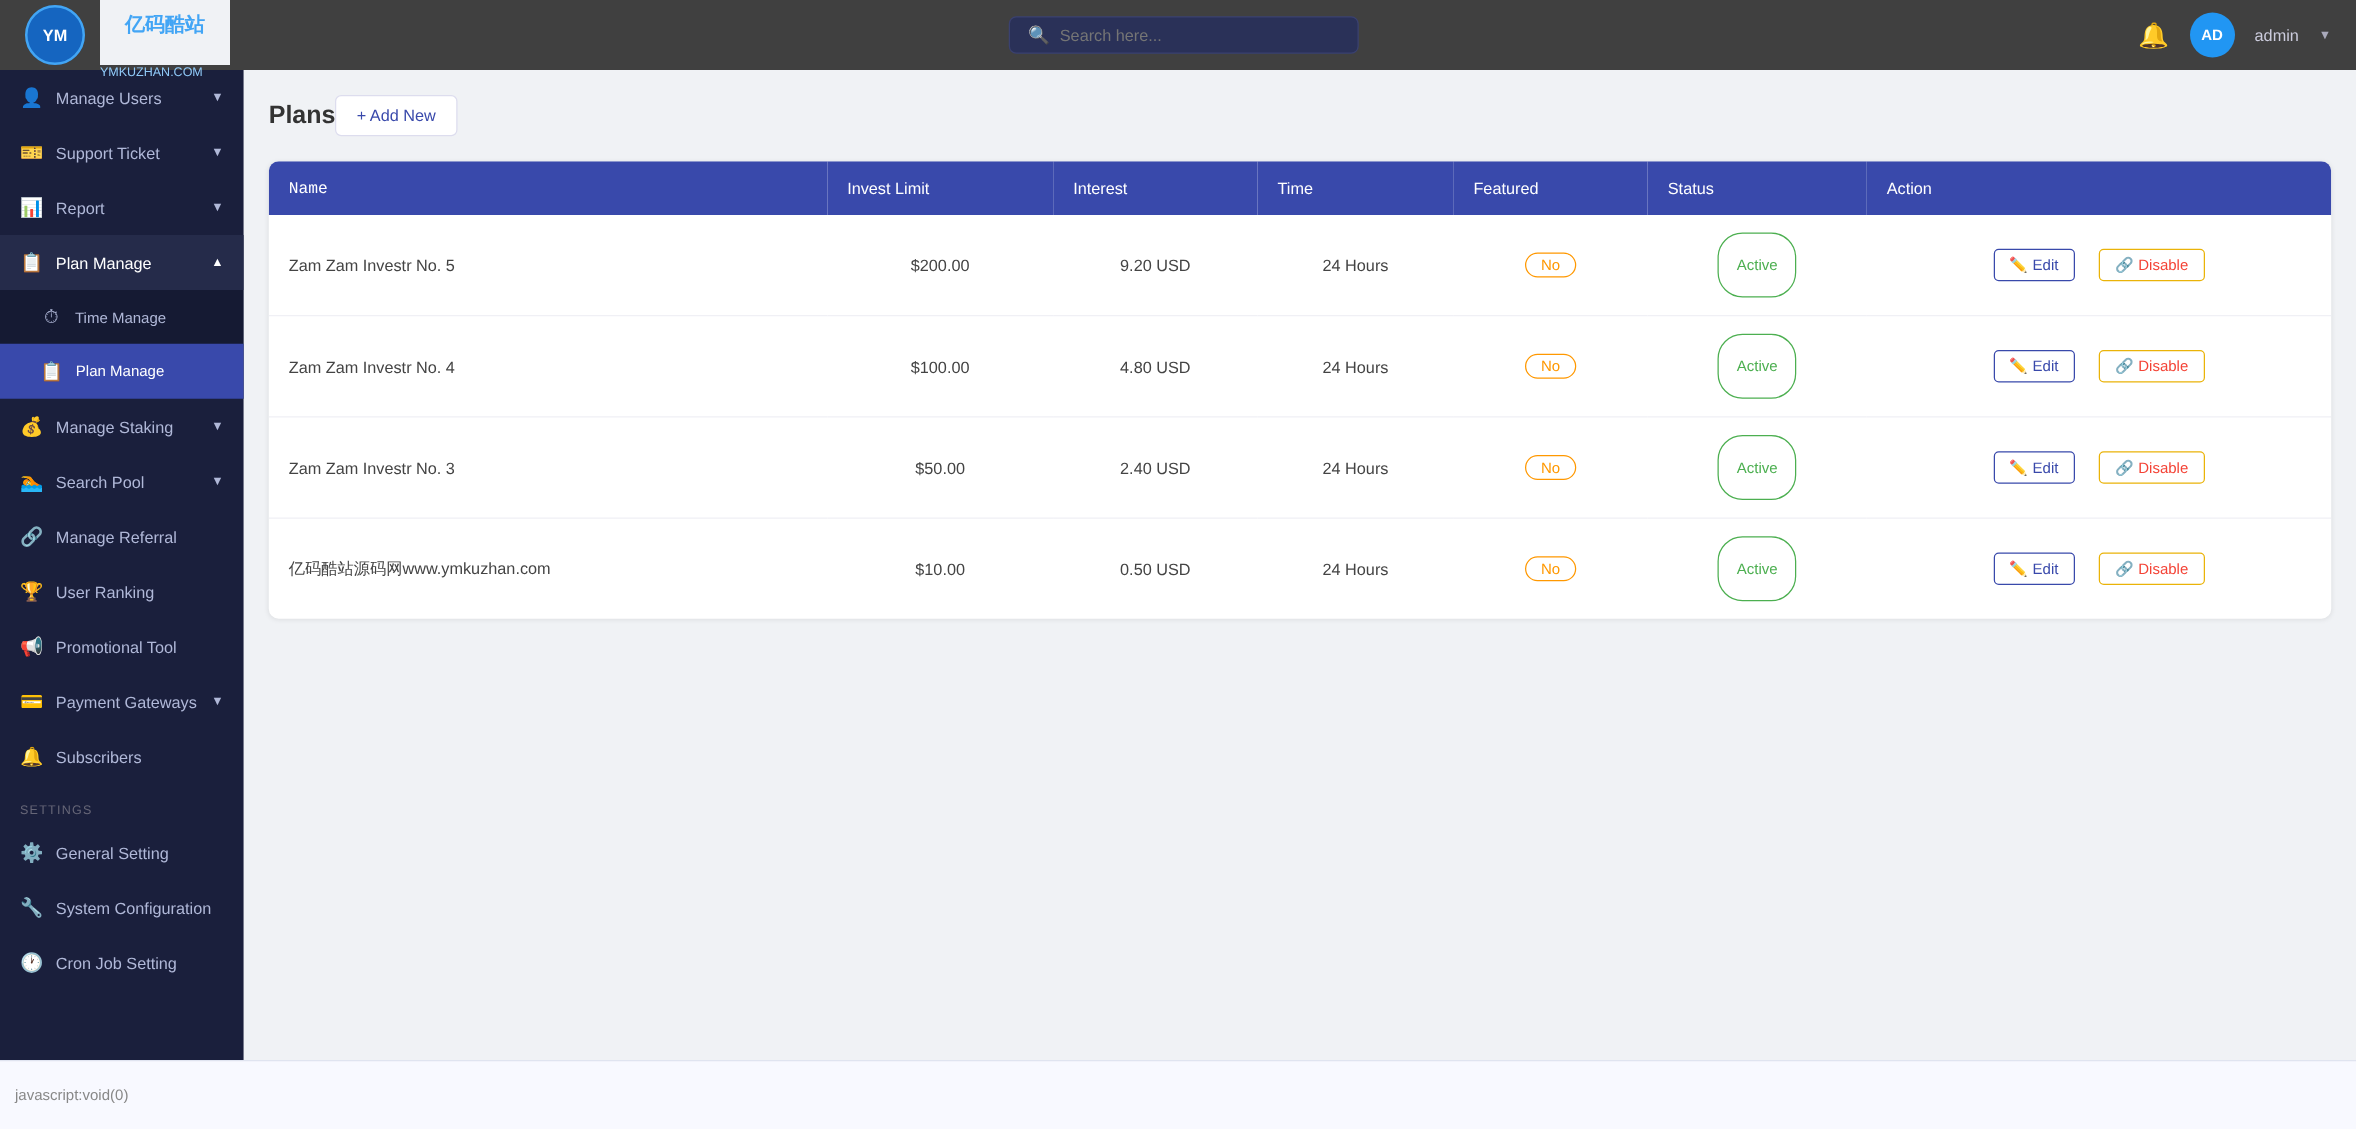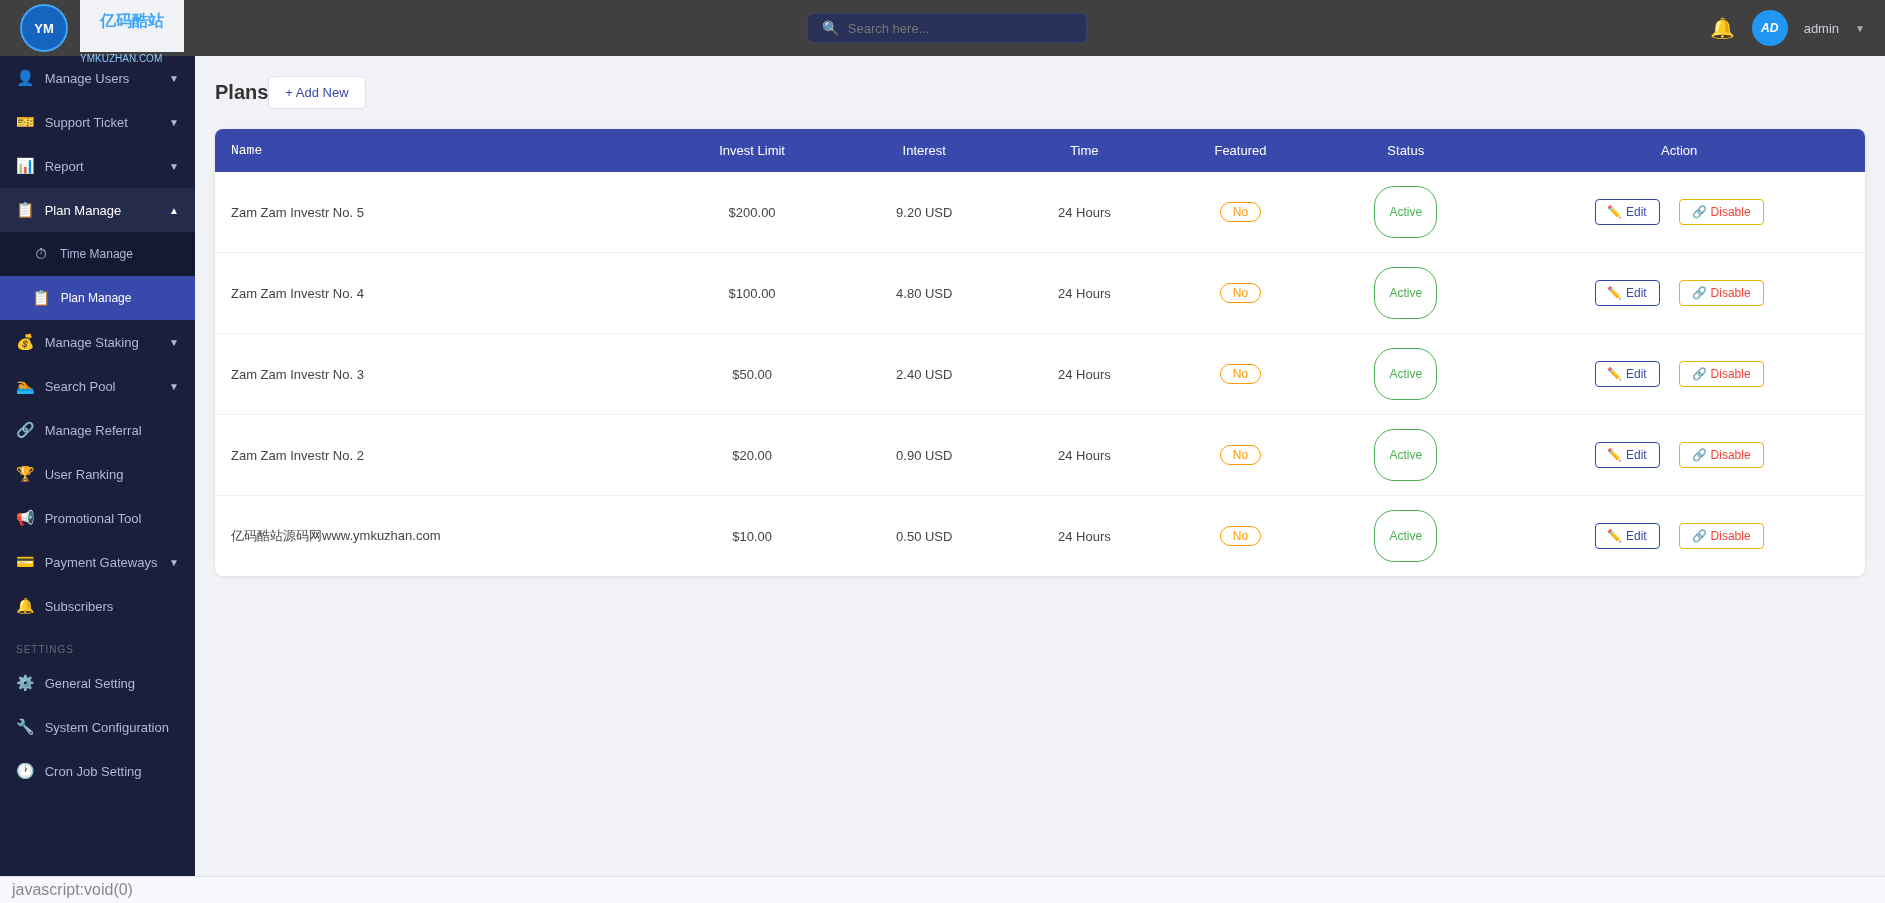--- a/index.html
+++ b/index.html
@@ -44,21 +44,21 @@
     }
     .search-icon-svg { color: #667; font-size: 14px; }
 
     .topnav-right { display: flex; align-items: center; gap: 16px; }
     .bell-icon { color: #aab; font-size: 20px; cursor: pointer; }
     .avatar {
       width: 36px; height: 36px;
       background: #2196F3;
       border-radius: 50%;
       display: flex; align-items: center; justify-content: center;
-      color: white; font-size: 12px; font-weight: bold; font-style: italic;
+      color: white; font-size: 12px; font-weight: bold;
     }
     .admin-label { color: #ccd; font-size: 13px; }
     .chevron-down { color: #aab; font-size: 10px; }
 
     
     .layout { display: flex; margin-top: 56px; height: calc(100vh - 56px); }
 
     
     .sidebar {
       background: #1a1f3c;
@@ -123,21 +123,21 @@
       overflow: hidden;
       box-shadow: 0 1px 4px rgba(0,0,0,0.08);
     }
     table { width: 100%; border-collapse: collapse; }
     thead tr { background: #3949ab; }
     thead th {
       color: white;
       font-size: 13px;
       font-weight: 500;
       padding: 14px 16px;
-      text-align: center;
+      text-align: left;
     }
     thead th:first-child { text-align: left; font-family: Liberation Mono, monospace; }
 
     tbody tr { border-bottom: 1px solid #f0f0f5; }
     tbody tr:last-child { border-bottom: none; }
     tbody td {
       padding: 14px 16px;
       font-size: 13px;
       color: #444;
       text-align: center;
@@ -179,22 +179,22 @@
       border-radius: 4px;
       padding: 5px 12px;
       font-size: 12px;
       cursor: pointer;
       display: inline-flex; align-items: center; gap: 4px;
     }
 
     .status-bar {
       background: #f8f9ff;
       border-top: 1px solid #e0e4f0;
-      padding: 4px 12px;
-      font-size: 16px;
+      padding: 20px 12px;
+      font-size: 12px;
       color: #888;
       position: fixed;
       bottom: 0; left: 0; right: 0;
     }
   </style>
 </head>
 <body>
 
 <nav class="topnav">
   <div class="topnav-left">
@@ -349,32 +349,20 @@
     <td>2.40 USD</td>
     <td>24 Hours</td>
     <td><span class="badge-no">No</span></td>
     <td><span class="badge-active">Active</span></td>
     <td>
       <button class="btn-edit">✏️ Edit</button>
       <button class="btn-disable">🔗 Disable</button>
     </td>
   </tr>
             <tr>
-    <td>Zam Zam Investr No. 2</td>
-    <td>$20.00</td>
-    <td>0.90 USD</td>
-    <td>24 Hours</td>
-    <td><span class="badge-no">No</span></td>
-    <td><span class="badge-active">Active</span></td>
-    <td>
-      <button class="btn-edit">✏️ Edit</button>
-      <button class="btn-disable">🔗 Disable</button>
-    </td>
-  </tr>
-            <tr>
     <td>亿码酷站源码网www.ymkuzhan.com</td>
     <td>$10.00</td>
     <td>0.50 USD</td>
     <td>24 Hours</td>
     <td><span class="badge-no">No</span></td>
     <td><span class="badge-active">Active</span></td>
     <td>
       <button class="btn-edit">✏️ Edit</button>
       <button class="btn-disable">🔗 Disable</button>
     </td>

